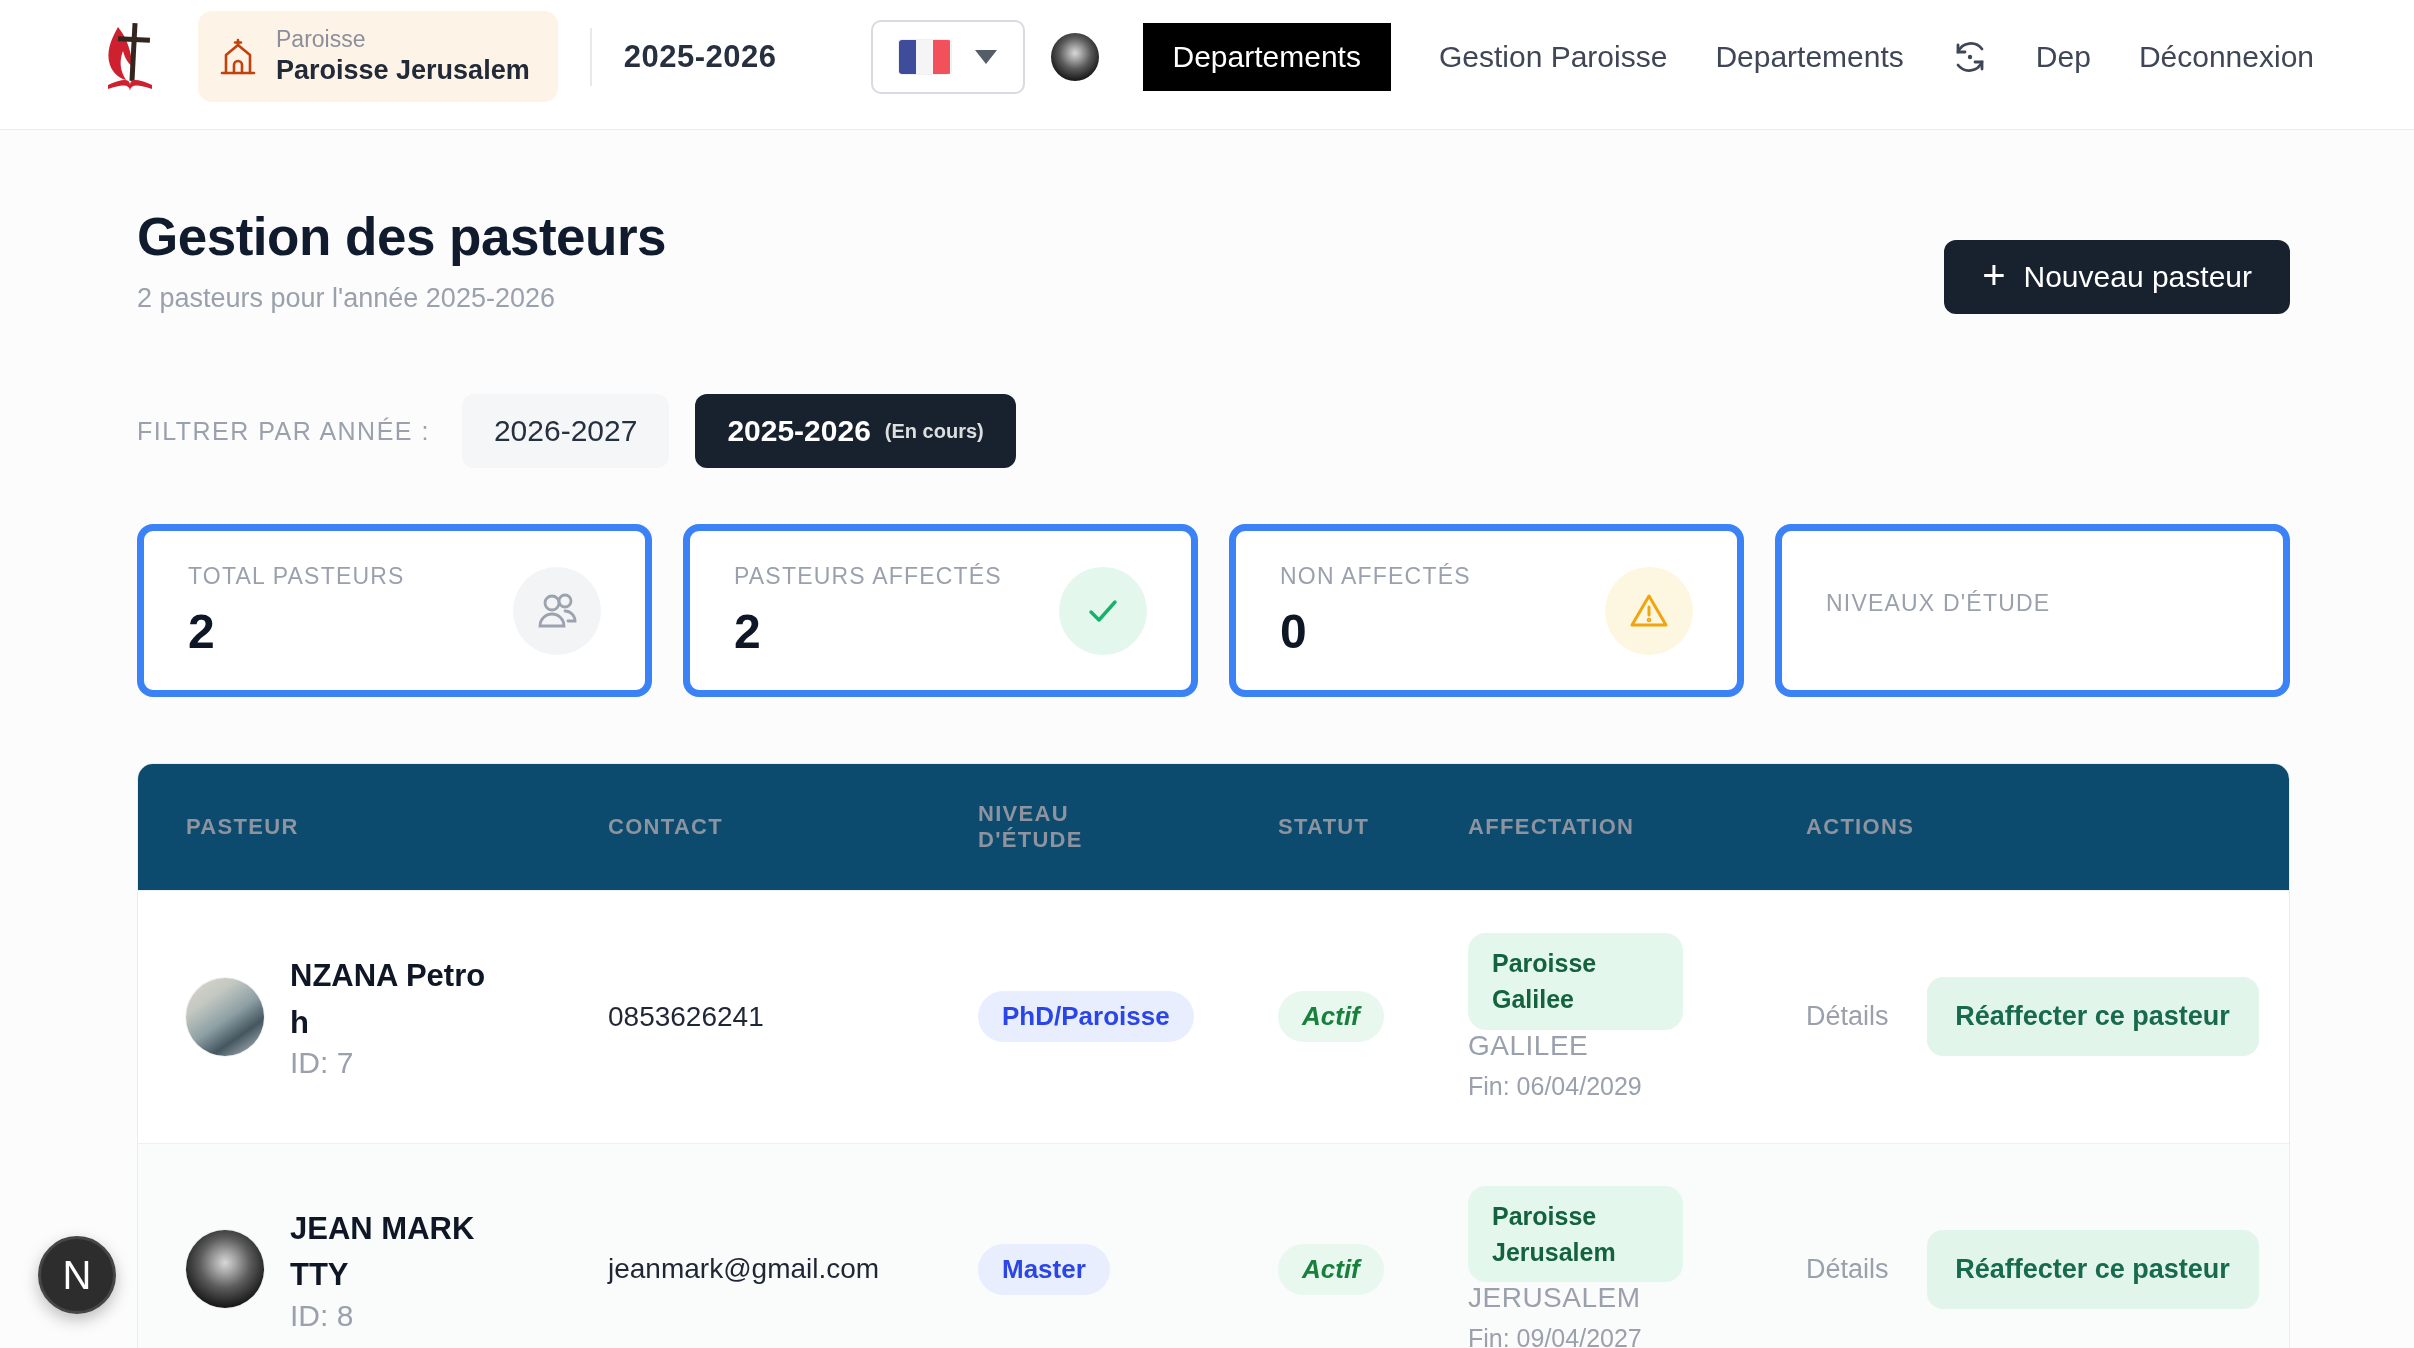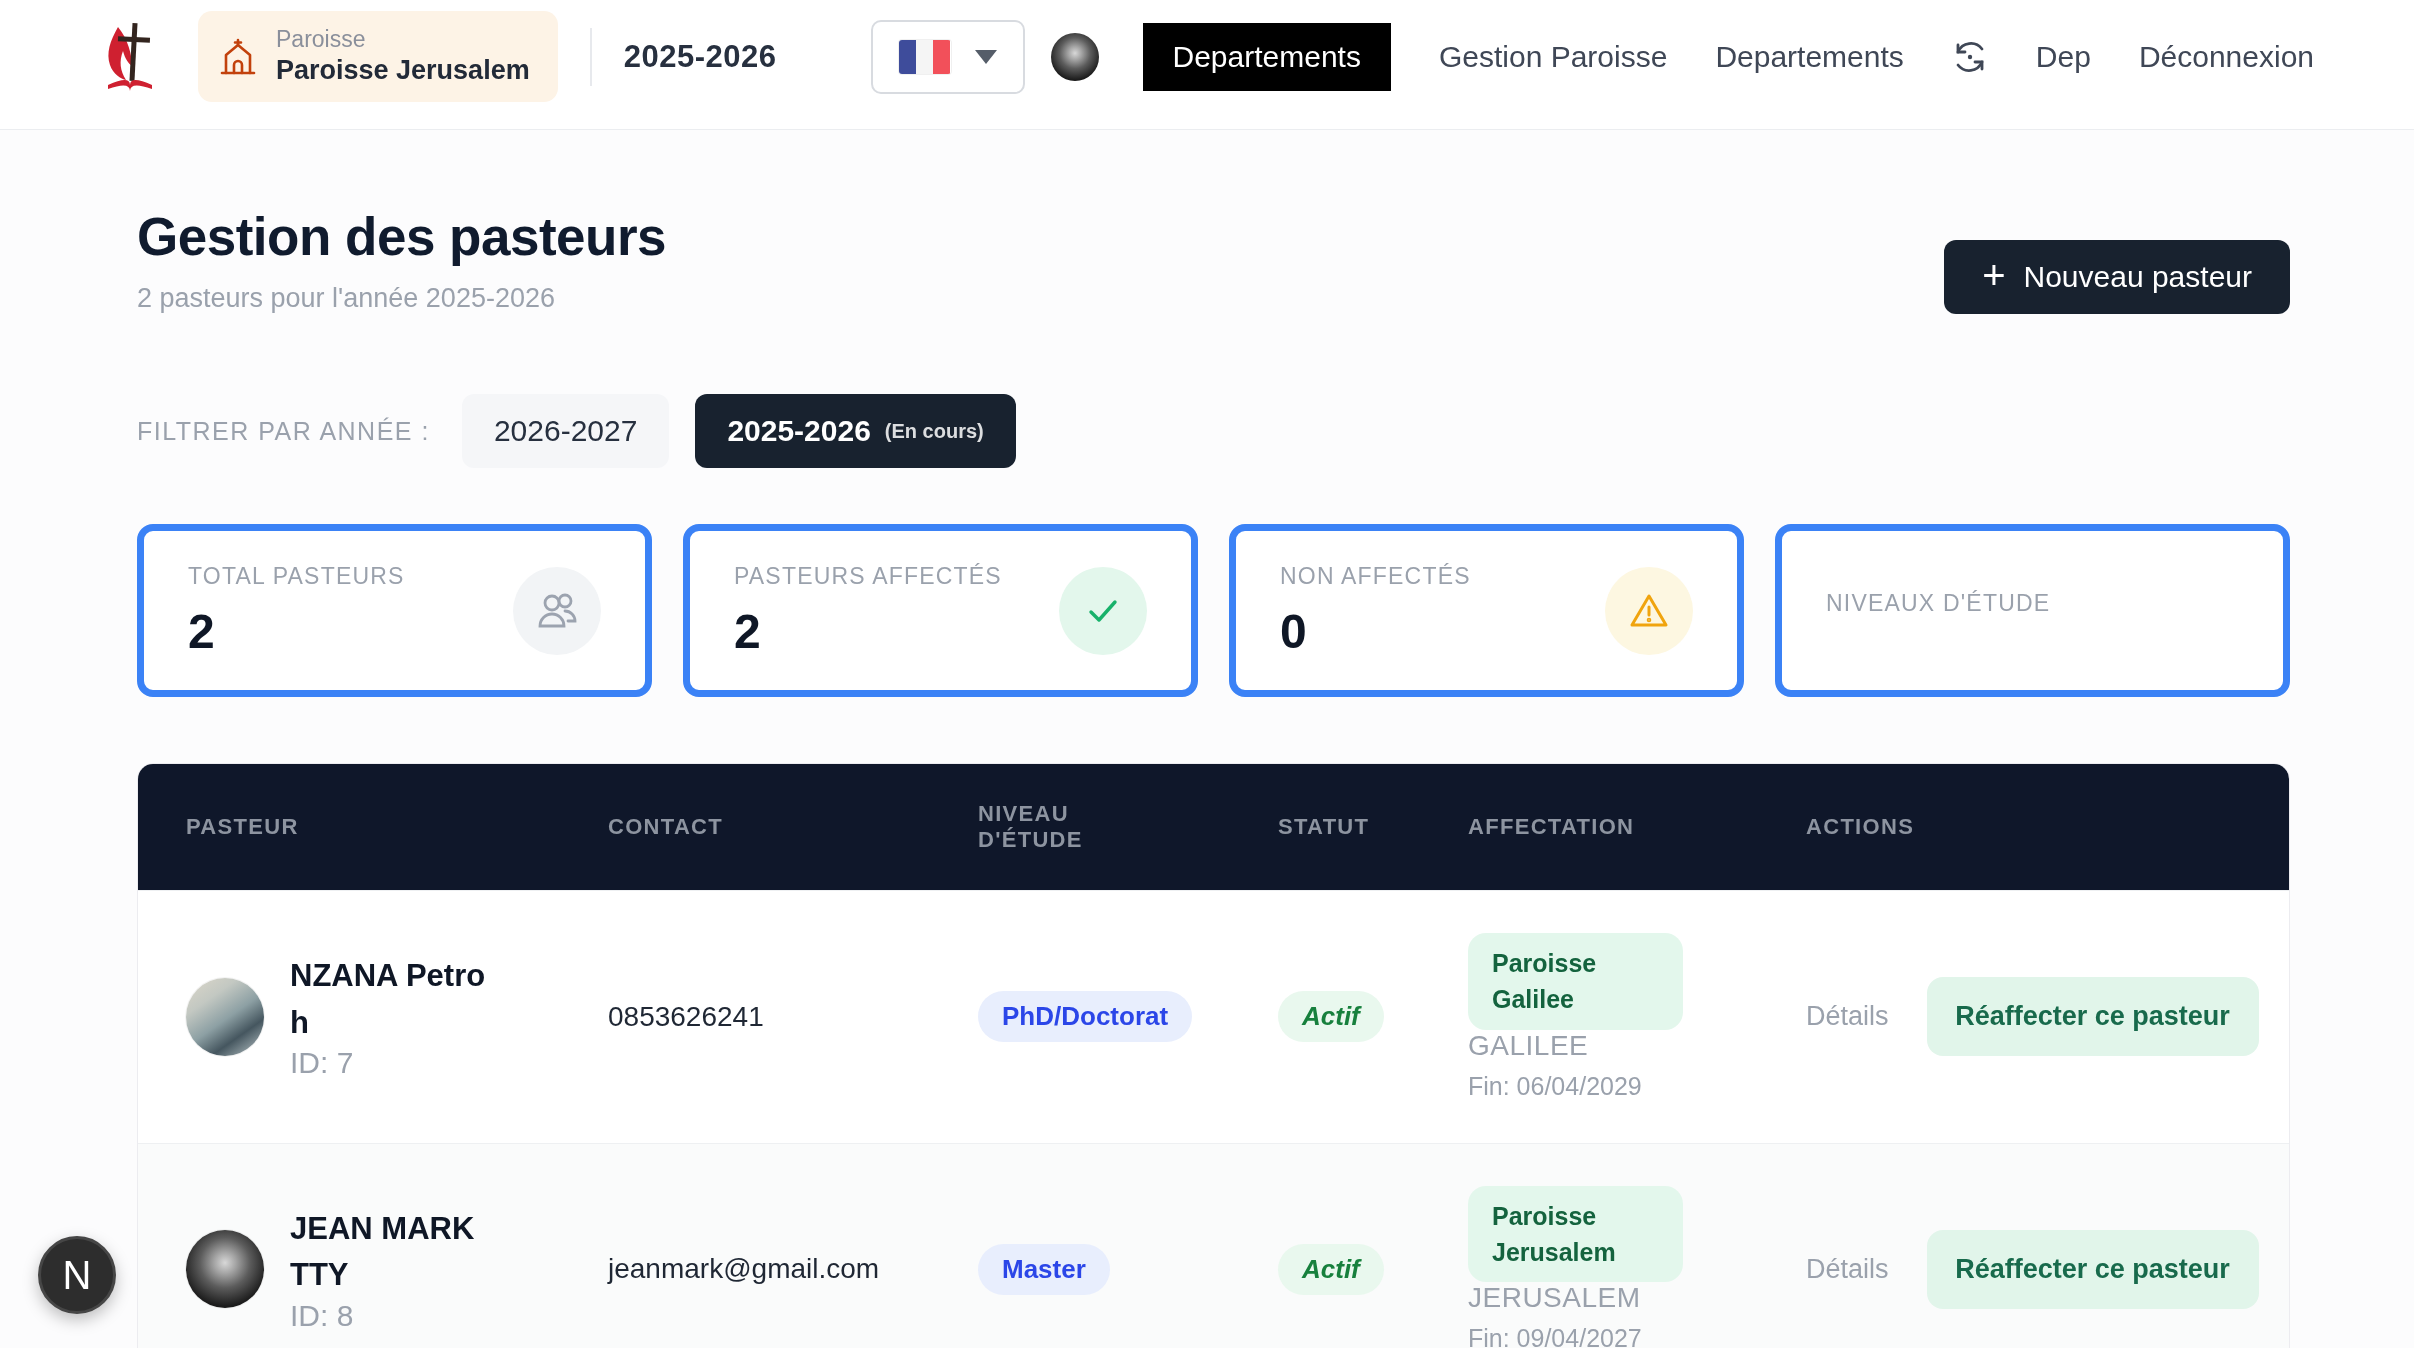--- a/index.html
+++ b/index.html
@@ -47,21 +47,21 @@
   .stat-label { font-size:23px; color:#9aa1ac; letter-spacing:1.2px; }
   .stat-value { font-size:48px; font-weight:700; color:#0f1726; margin-top:14px; }
   .stat-icon { width:88px; height:88px; border-radius:50%; display:flex; align-items:center; justify-content:center; flex:0 0 auto; }
   .stat-icon.users { background:#f2f4f6; }
   .stat-icon.check { background:#e3f7ec; }
   .stat-icon.warn { background:#fdf7e1; }
 
   
   .table-card { background:#fff; border:1px solid #ececf0; border-radius:16px; margin-top:66px; overflow:hidden; }
   .tgrid { display:grid; grid-template-columns:422px 370px 300px 190px 338px 1fr; padding:0 48px; align-items:center; }
-  .thead { background:#0f172a; border-bottom:1px solid #eef0f2; height:127px; }
+  .thead { background:#0c4a6e; border-bottom:1px solid #eef0f2; height:127px; }
   .th { font-size:22px; color:#8d94a0; letter-spacing:1.3px; font-weight:700; }
   .th.narrow span { display:inline-block; max-width:130px; }
   .trow { border-bottom:1px solid #eef0f2; padding-top:42px; padding-bottom:42px; }
   .trow:last-child { border-bottom:none; background:#fafbfb; }
   .pastor-cell { display:flex; align-items:center; gap:26px; }
   .avatar-lg { width:78px; height:78px; border-radius:50%; flex:0 0 auto; box-shadow:0 0 0 1px rgba(0,0,0,.05); }
   .avatar-teal { background:linear-gradient(145deg,#ddd8ca 0%,#c3c8c2 28%,#8da0a4 52%,#45565f 72%,#8d9ba0 88%,#6a7a80 100%); }
   .avatar-man { background:radial-gradient(circle at 50% 42%, #d8d8d8 0%, #a5a5a5 18%, #5c5c5c 42%, #1d1d1d 72%, #000 100%); }
   .pastor-name { font-size:31px; font-weight:700; color:#0f1726; line-height:1.5; max-width:205px; }
   .pastor-id { font-size:30px; color:#9aa1ac; margin-top:0; }
@@ -219,21 +219,21 @@
 
     <div class="tgrid trow">
       <div class="pastor-cell">
         <div class="avatar-lg avatar-teal"></div>
         <div>
           <div class="pastor-name">NZANA Petro h</div>
           <div class="pastor-id">ID: 7</div>
         </div>
       </div>
       <div class="contact-cell">0853626241</div>
-      <div><span class="badge level">PhD/Doctorat</span></div>
+      <div><span class="badge level">PhD/Paroisse</span></div>
       <div><span class="badge status">Actif</span></div>
       <div>
         <span class="aff-badge">Paroisse Galilee</span>
         <div class="aff-district">GALILEE</div>
         <div class="aff-end">Fin: 06/04/2029</div>
       </div>
       <div class="actions-cell">
         <span class="details-link">Détails</span>
         <button class="btn-reassign">Réaffecter ce pasteur</button>
       </div>

